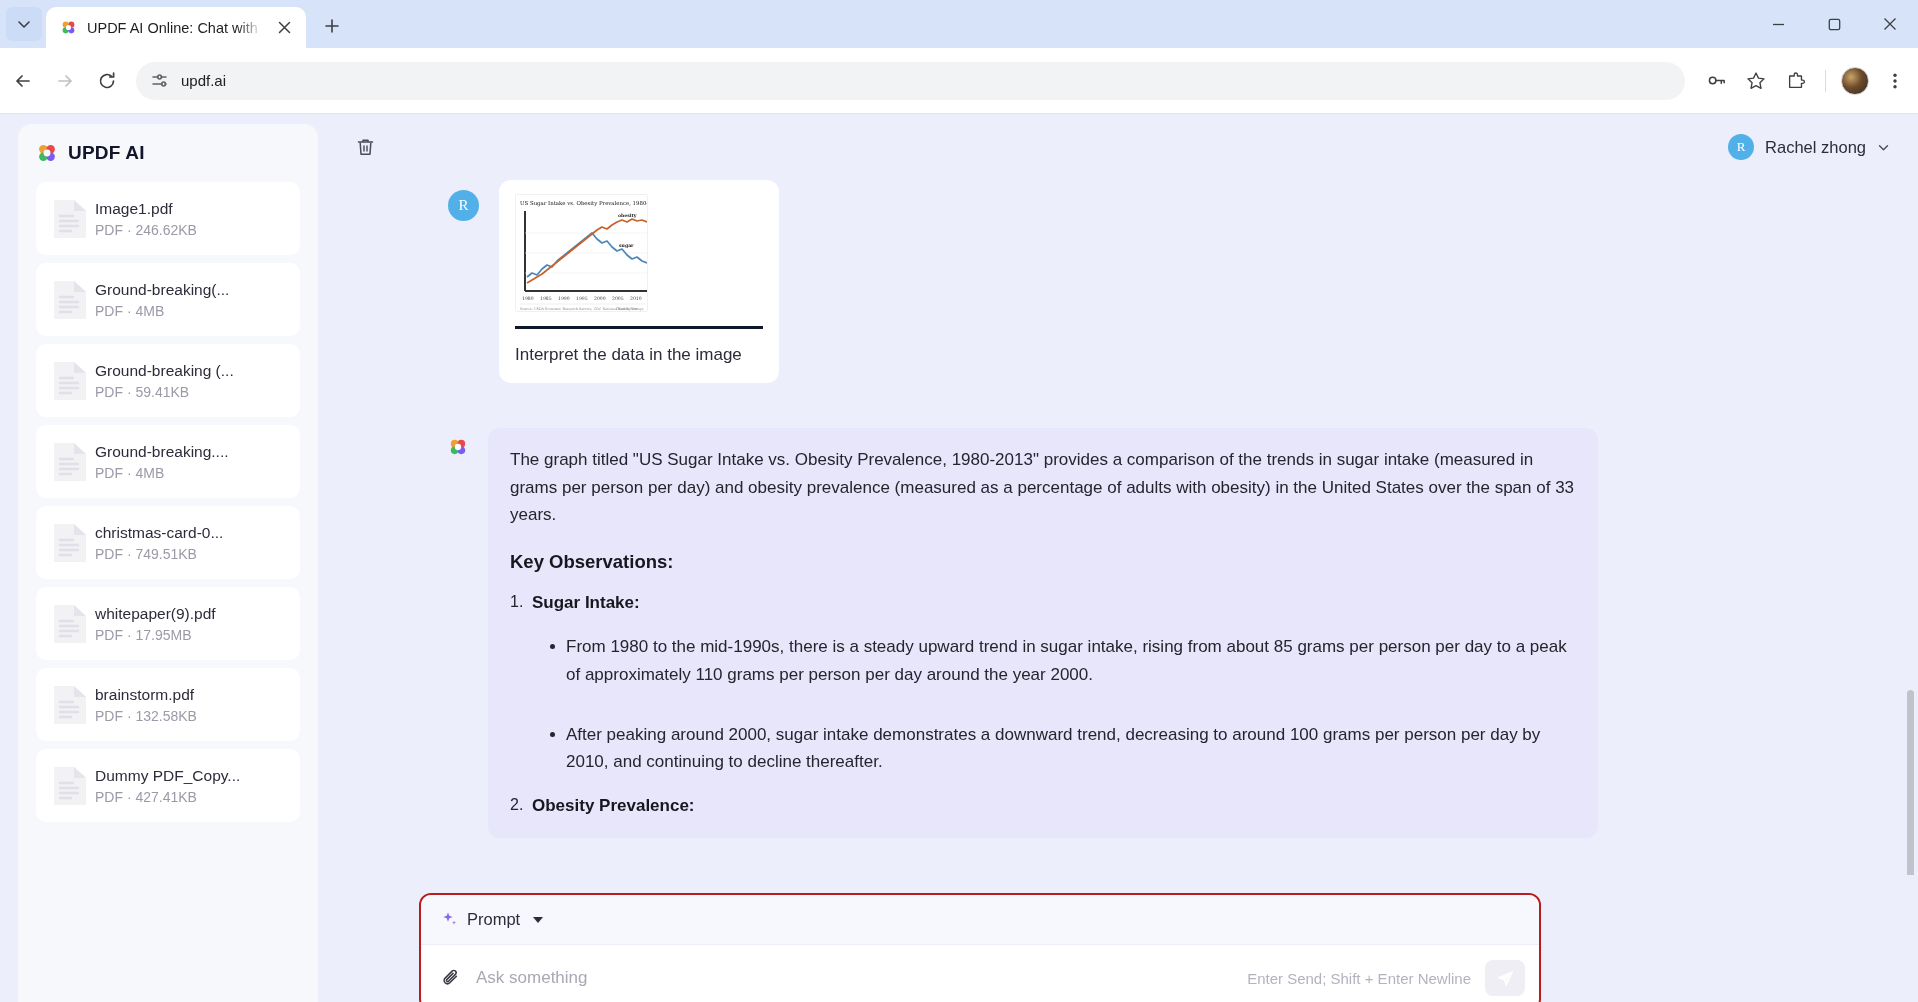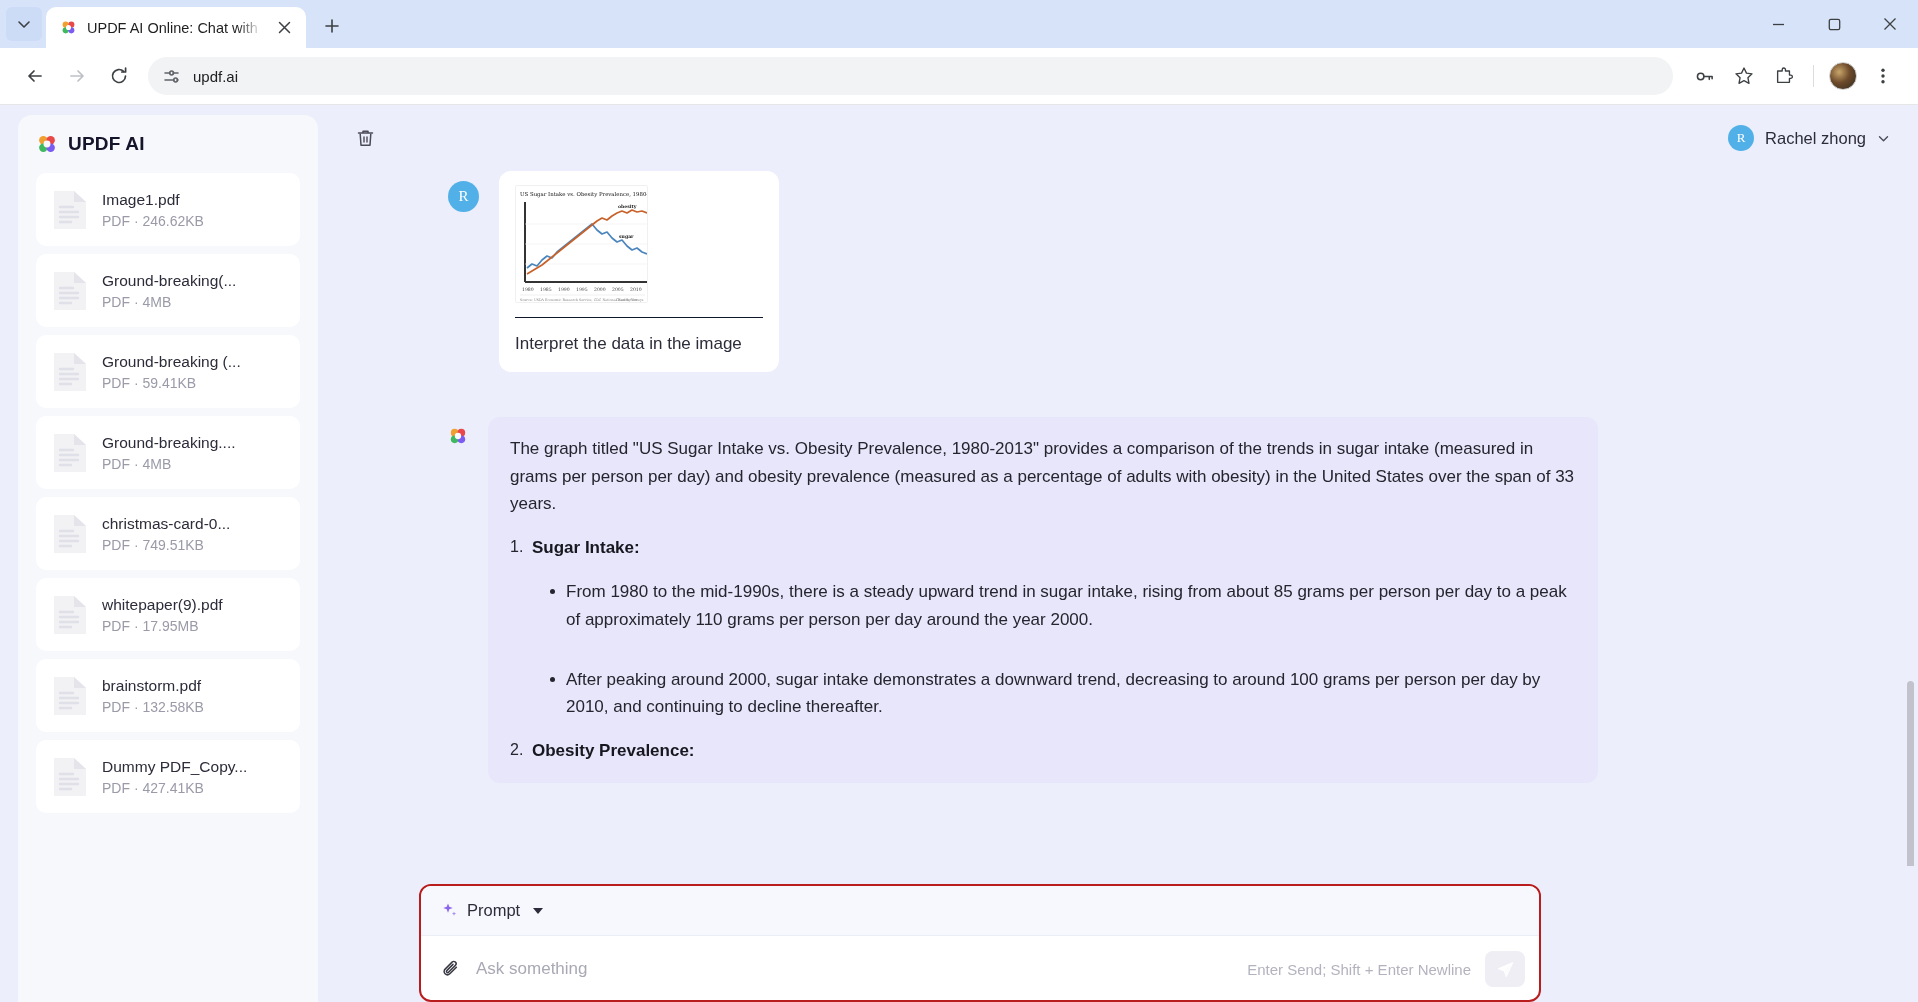--- a/index.html
+++ b/index.html
@@ -46,22 +46,22 @@
     width: 32px; height: 32px; margin: 0 0 6px 10px; border-radius: 50%;
     display: flex; align-items: center; justify-content: center;
   }
   .win-controls {
     position: absolute; right: 0; top: 0; height: 48px;
     display: flex; align-items: center;
   }
   .win-btn { width: 56px; height: 48px; display: flex; align-items: center; justify-content: center; }
 
   .nav-bar {
-    height: 57px; width: 100%; background: #ffffff;
-    display: flex; align-items: center; padding: 0 16px; gap: 4px;
+    height: 66px; width: 100%; background: #ffffff;
+    display: flex; align-items: center; padding: 0 4px; gap: 4px;
     border-bottom: 1px solid #e6e6e6;
   }
   .nav-icon-btn {
     width: 38px; height: 38px; border-radius: 50%;
     display: flex; align-items: center; justify-content: center; flex: 0 0 38px;
   }
   .omnibox {
     flex: 1; height: 38px; background: #f1f3f4; border-radius: 20px;
     display: flex; align-items: center; padding: 0 14px; gap: 12px;
     margin: 0 8px 0 6px;
@@ -104,21 +104,21 @@
     margin-bottom: 16px; cursor: pointer;
   }
   .upload-arrow {
     width: 18px; height: 18px; border-radius: 50%; background: #fff;
     display: flex; align-items: center; justify-content: center; flex: 0 0 18px;
   }
   .file-list { flex: 1; overflow: hidden; display: flex; flex-direction: column; gap: 8px; }
   .file-item {
     background: #ffffff; border-radius: 10px;
     height: 73px; flex: 0 0 73px;
-    display: flex; align-items: center; gap: 12px; padding: 0 14px;
+    display: flex; align-items: center; gap: 5px; padding: 0 14px;
     cursor: pointer;
   }
   .file-icon { width: 40px; height: 44px; flex: 0 0 40px; }
   .file-meta { overflow: hidden; }
   .file-name {
     font-size: 15.5px; color: #2c2c3a; white-space: nowrap;
     overflow: hidden; text-overflow: ellipsis; max-width: 185px;
     margin-bottom: 4px;
   }
   .file-sub { font-size: 14px; color: #9a9aa8; white-space: nowrap; }
@@ -150,21 +150,21 @@
   .user-bubble {
     background: #ffffff; border-radius: 12px; padding: 14px 16px 0 16px;
     width: 280px;
   }
   .thumb {
     width: 133px; height: 118px; background: #fff;
     border: 1px solid #f0f0f0; overflow: hidden; border-radius: 2px;
   }
   .user-bubble-text {
     font-size: 17px; color: #2c2c3a;
-    border-top: 1px solid #0f172a; margin-top: 14px;
+    border-top: 3px solid #0f172a; margin-top: 14px;
     padding: 16px 0 18px 0;
   }
 
   .msg-ai { display: flex; gap: 20px; padding-left: 80px; margin-top: 45px; }
   .ai-logo { width: 20px; height: 20px; flex: 0 0 20px; margin-top: 9px; }
   .ai-bubble {
     background: #e7e6fa; border-radius: 12px;
     padding: 18px 22px 22px 22px; flex: 1; max-width: 1110px;
   }
   .ai-bubble p { font-size: 17px; line-height: 1.63; color: #25252f; }
@@ -491,20 +491,21 @@
       <div class="msg-ai">
         <svg class="ai-logo" viewBox="0 0 24 24">
           <circle cx="8" cy="8" r="4.6" fill="#f0a030"></circle>
           <circle cx="16" cy="8" r="4.6" fill="#e8484a"></circle>
           <circle cx="8" cy="16" r="4.6" fill="#3fb95e"></circle>
           <circle cx="16" cy="16" r="4.6" fill="#7b5cf0"></circle>
           <circle cx="12" cy="12" r="3.8" fill="#fafaff"></circle>
         </svg>
         <div class="ai-bubble">
           <p>The graph titled "US Sugar Intake vs. Obesity Prevalence, 1980-2013" provides a comparison of the trends in sugar intake (measured in grams per person per day) and obesity prevalence (measured as a percentage of adults with obesity) in the United States over the span of 33 years.</p>
+          <h3 class="ai-h">Key Observations:</h3>
           <ol class="ai-ol">
             <li>
               <span class="num">1.</span>
               <span class="li-title">Sugar Intake:</span>
               <ul class="ai-ul">
                 <li>From 1980 to the mid-1990s, there is a steady upward trend in sugar intake, rising from about 85 grams per person per day to a peak of approximately 110 grams per person per day around the year 2000.</li>
                 <li>After peaking around 2000, sugar intake demonstrates a downward trend, decreasing to around 100 grams per person per day by 2010, and continuing to decline thereafter.</li>
               </ul>
             </li>
             <li>

